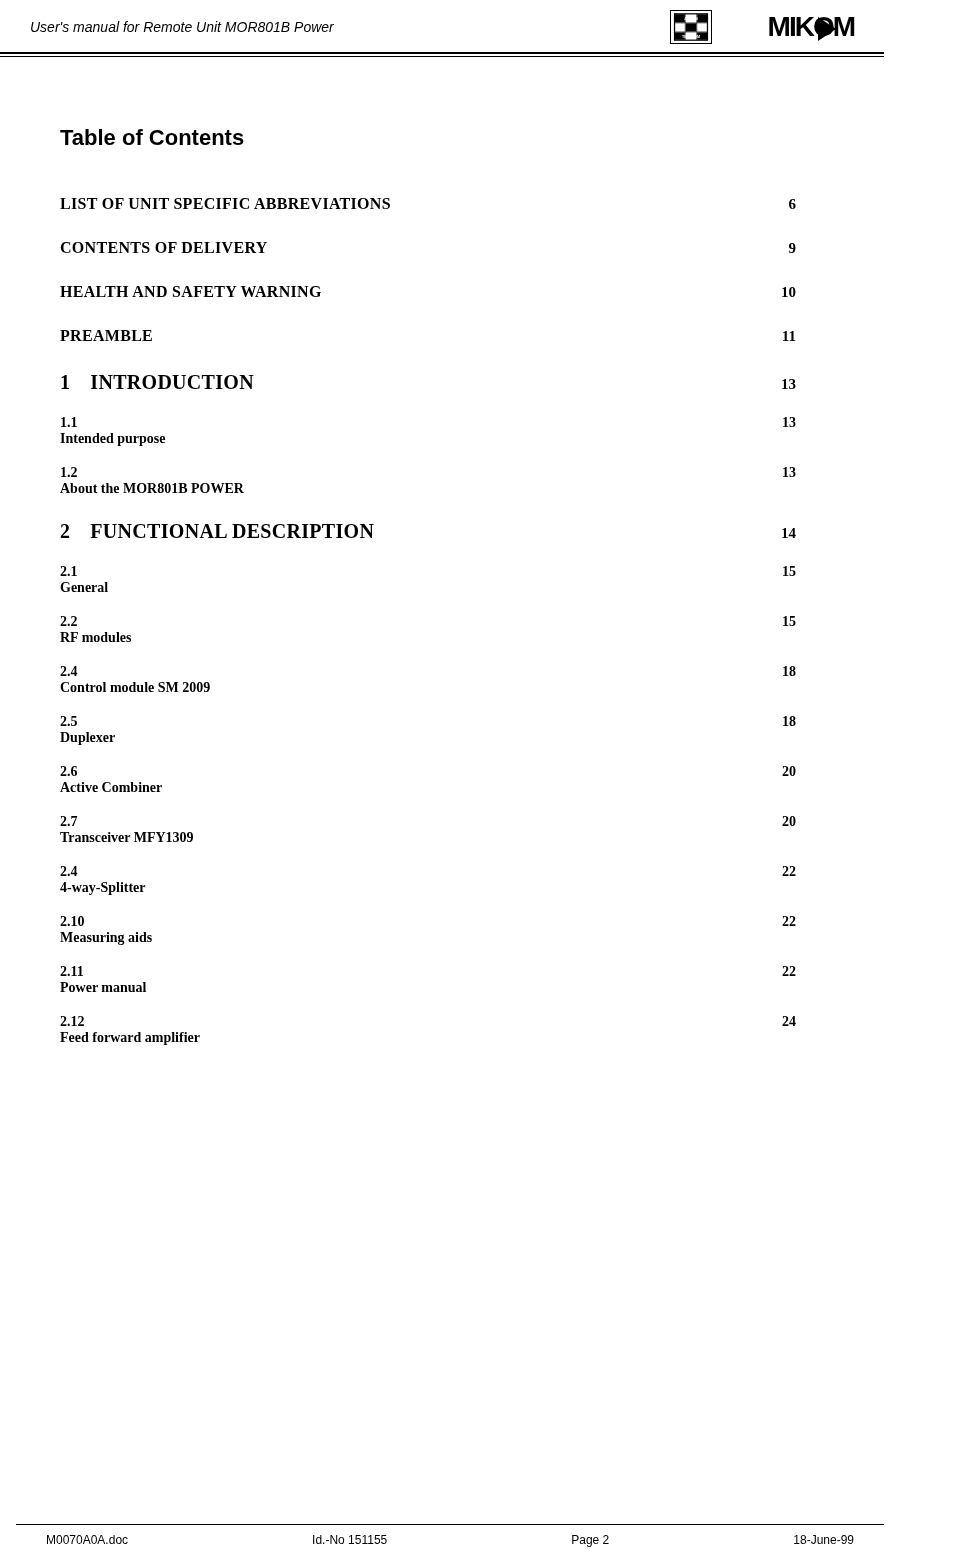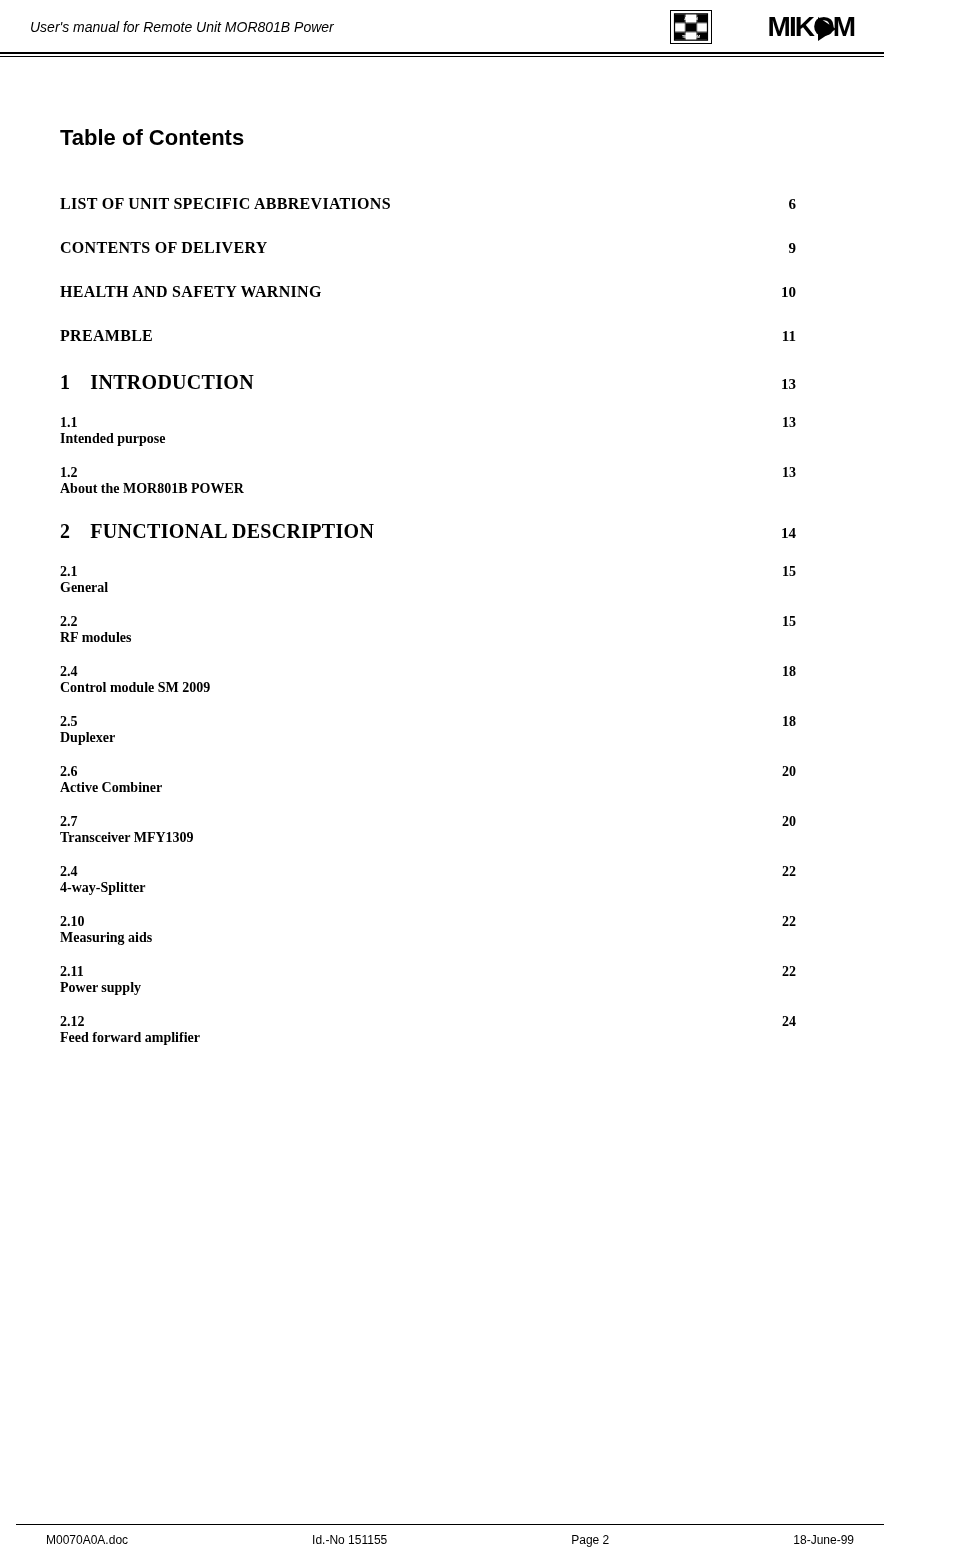--- a/index.html
+++ b/index.html
@@ -334,21 +334,21 @@
         <span class="toc-label-sub">
           <span class="toc-num">2.10</span>
             <span>Measuring aids</span>
         </span>
         <span class="toc-page-sub">22</span>
       </div>
 
       <div class="toc-entry-sub">
         <span class="toc-label-sub">
           <span class="toc-num">2.11</span>
-            <span>Power supply</span>
+            <span>Power manual</span>
         </span>
         <span class="toc-page-sub">22</span>
       </div>
 
       <div class="toc-entry-sub">
         <span class="toc-label-sub">
           <span class="toc-num">2.12</span>
             <span>Feed forward amplifier</span>
         </span>
         <span class="toc-page-sub">24</span>

